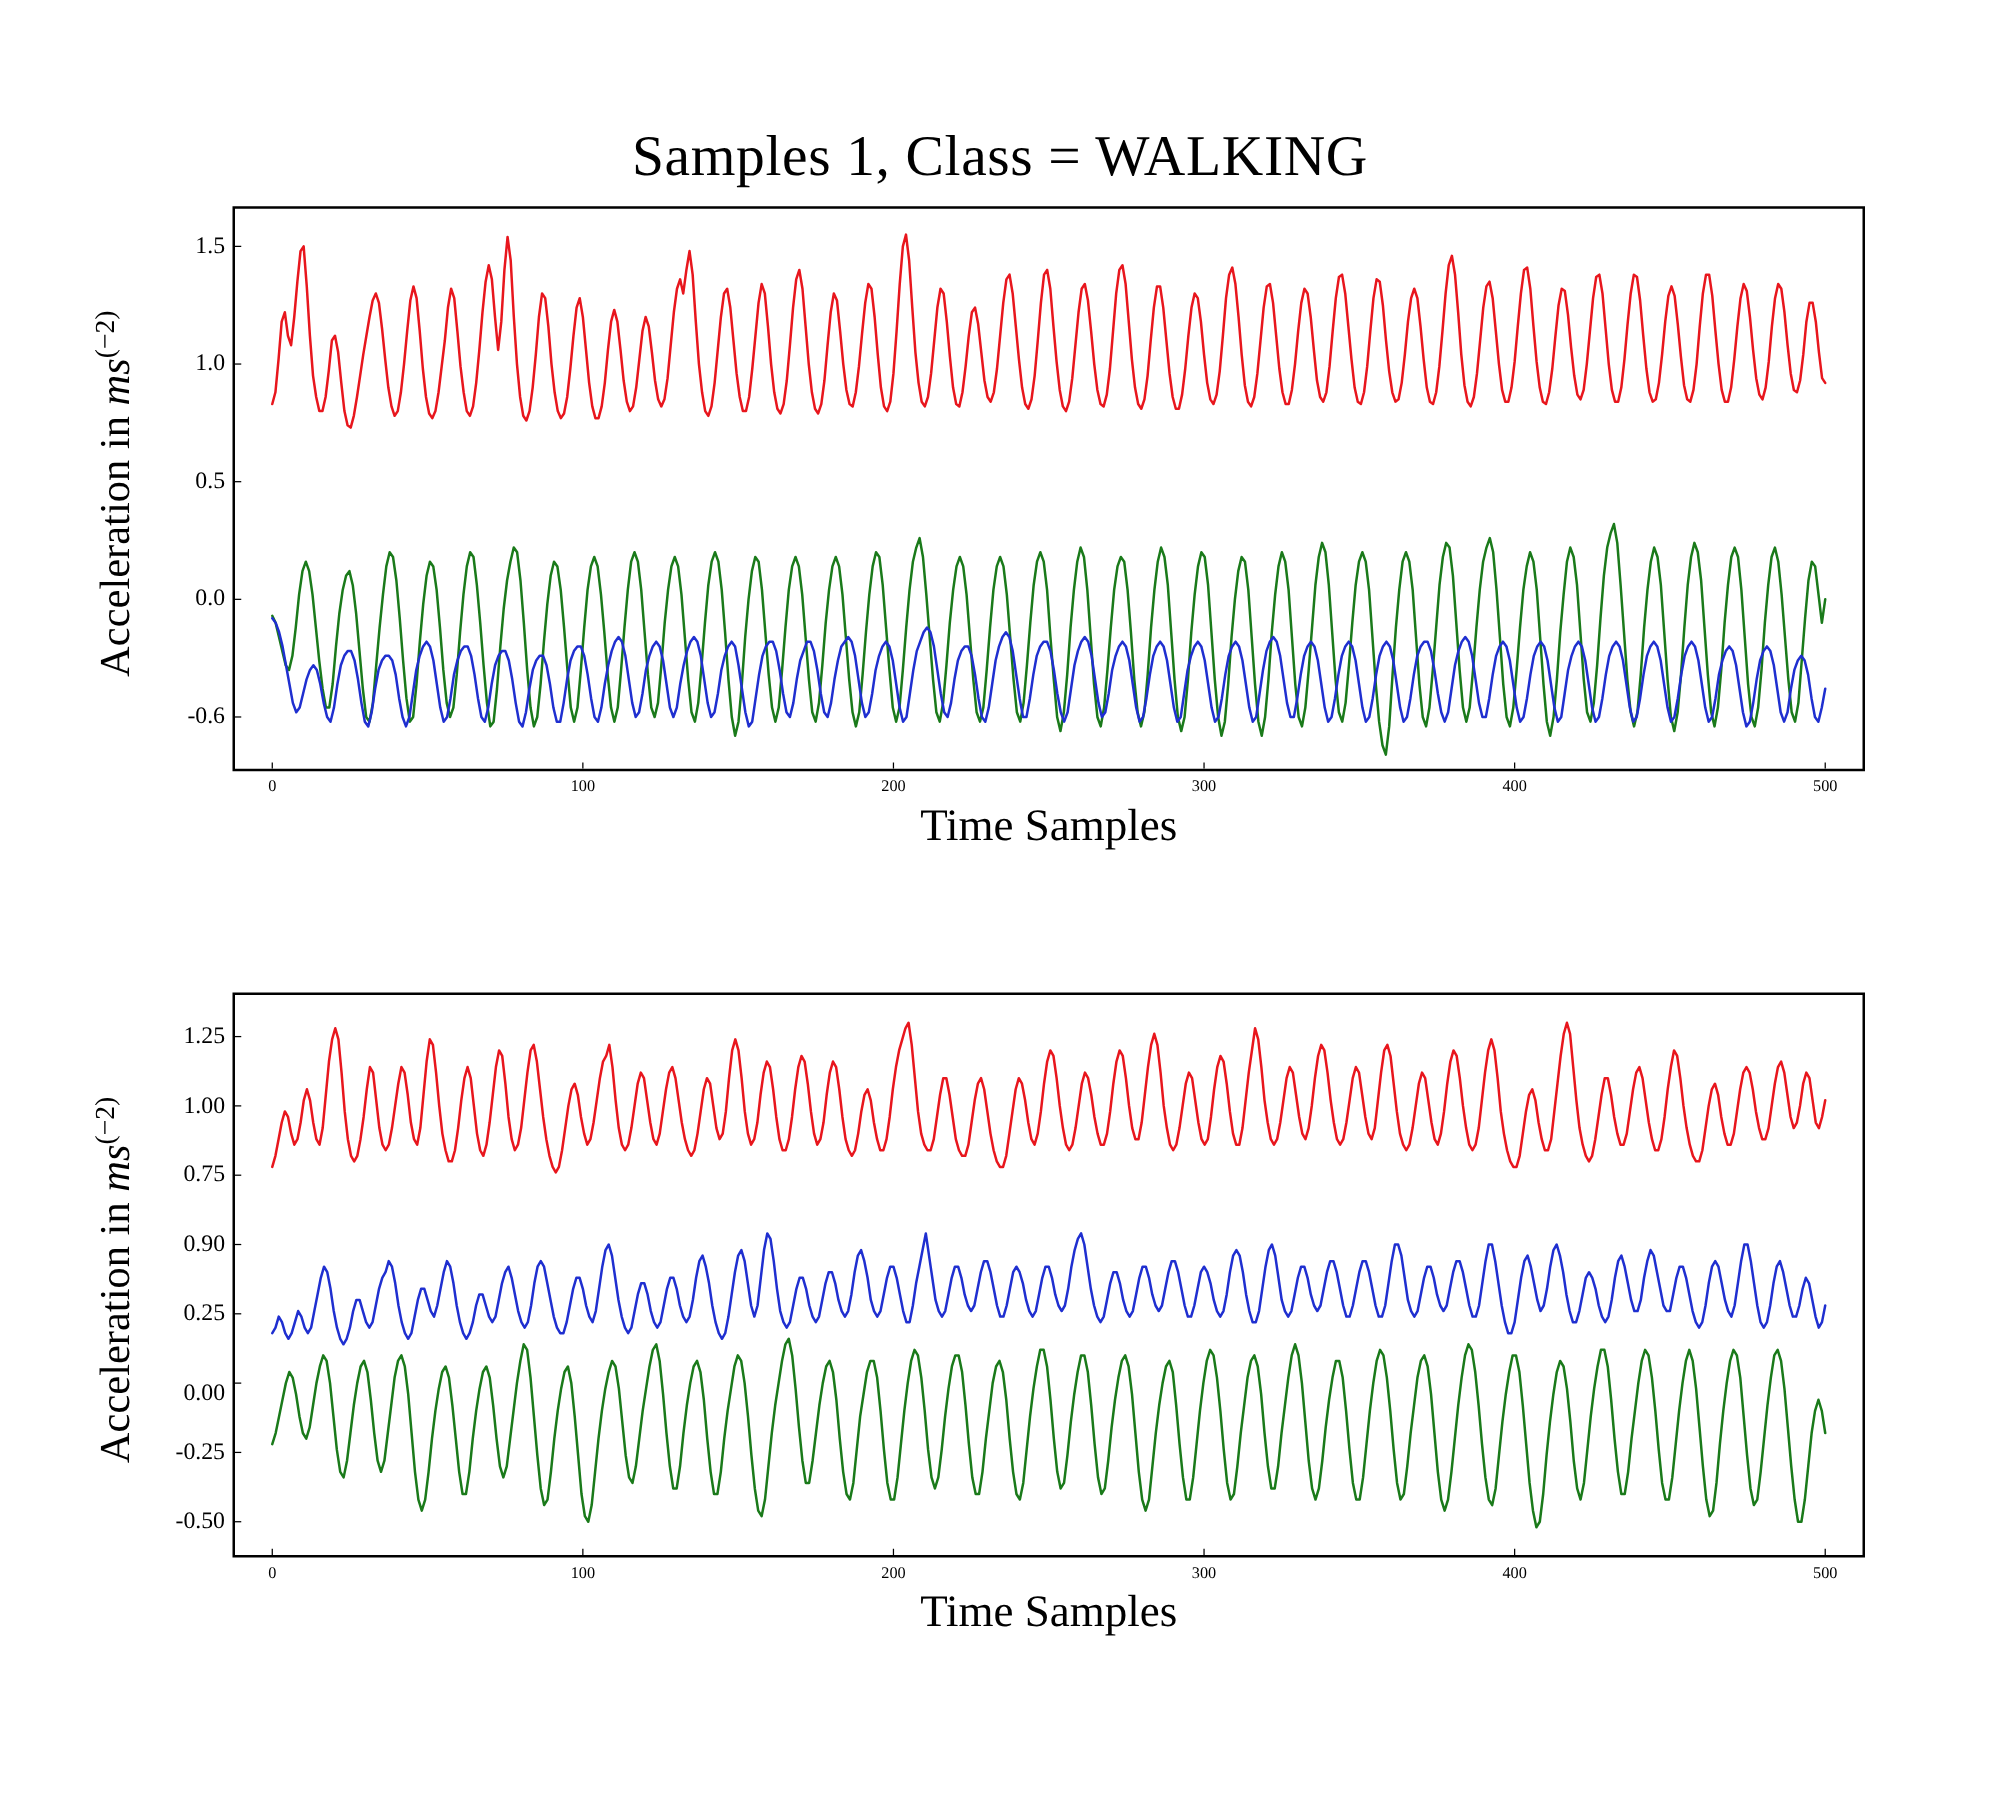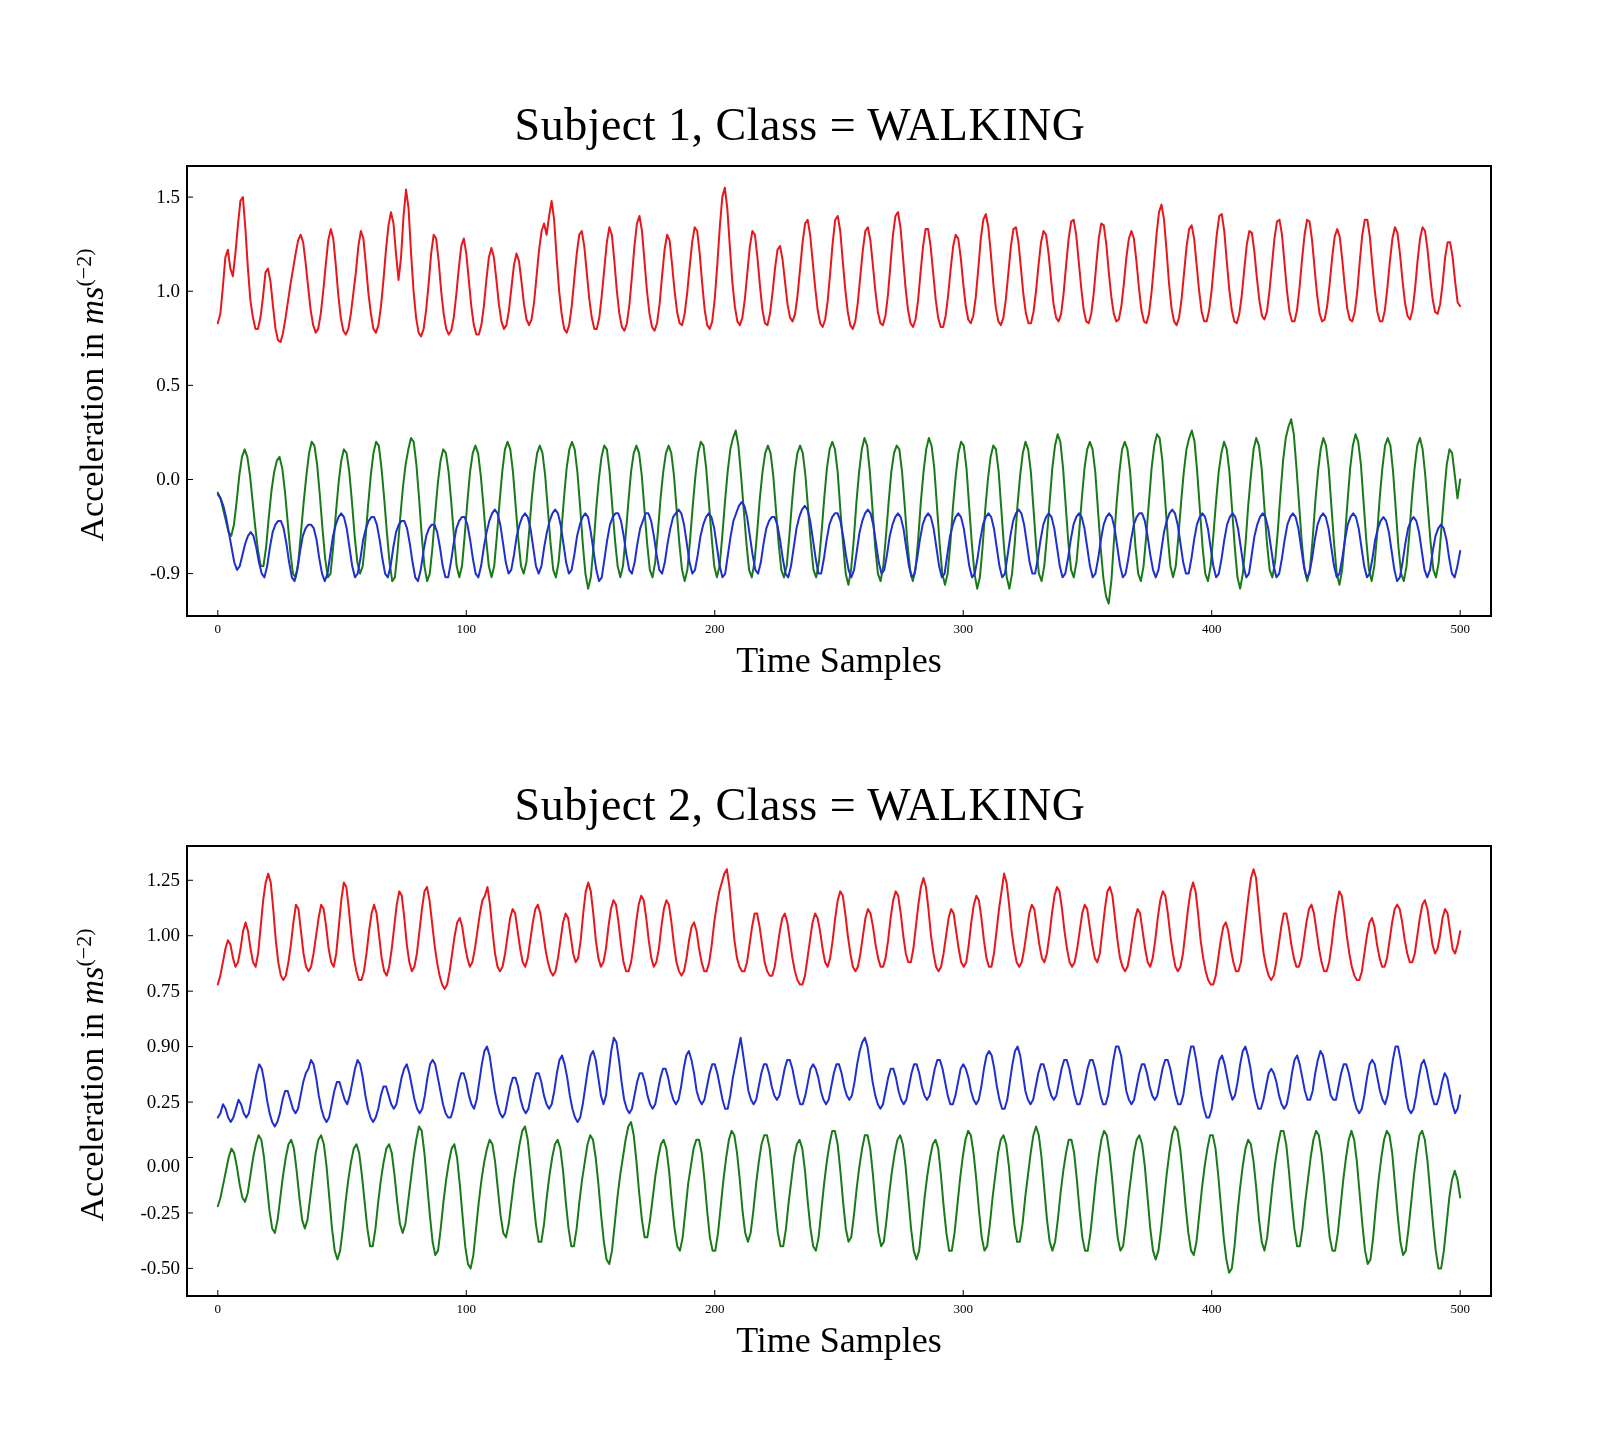--- a/index.html
+++ b/index.html
@@ -99,21 +99,21 @@
     text-align: center;
     font-size: 36px;
   }
 </style>
 </head>
 <body>
 
 <div class="page">
 
   <div class="panel" id="panel-0">
-    <div class="panel-title">Subject 1, Class = WALKING</div>
+    <div class="panel-title">Samples 1, Class = WALKING</div>
     <div class="plot-wrap">
       <div class="ylabel">
         <span>Acceleration in </span><span class="mathit">ms</span><sup>(−2)</sup>
       </div>
       <div class="axes" id="axes-0">
           <svg viewBox="0 0 1302 448" preserveAspectRatio="none">
             <line x1="29.81679389312977" x2="29.81679389312977" y1="448" y2="443" stroke="#000" stroke-width="1"></line>
             <line x1="278.29007633587787" x2="278.29007633587787" y1="448" y2="443" stroke="#000" stroke-width="1"></line>
             <line x1="526.763358778626" x2="526.763358778626" y1="448" y2="443" stroke="#000" stroke-width="1"></line>
             <line x1="775.236641221374" x2="775.236641221374" y1="448" y2="443" stroke="#000" stroke-width="1"></line>
@@ -121,38 +121,37 @@
             <line x1="1272.18320610687" x2="1272.18320610687" y1="448" y2="443" stroke="#000" stroke-width="1"></line>
             <line x1="0" x2="5" y1="406.5882352941177" y2="406.5882352941177" stroke="#000" stroke-width="1"></line>
             <line x1="0" x2="5" y1="312.47058823529414" y2="312.47058823529414" stroke="#000" stroke-width="1"></line>
             <line x1="0" x2="5" y1="218.35294117647055" y2="218.35294117647055" stroke="#000" stroke-width="1"></line>
             <line x1="0" x2="5" y1="124.23529411764707" y2="124.23529411764707" stroke="#000" stroke-width="1"></line>
             <line x1="0" x2="5" y1="30.117647058823593" y2="30.117647058823593" stroke="#000" stroke-width="1"></line>
             <path d="M29.82 156.24 L32.33 146.82 L34.84 120.47 L37.35 90.35 L39.86 82.82 L42.37 101.65 L44.88 109.18 L47.39 86.59 L49.90 58.35 L52.41 33.88 L54.92 30.12 L57.42 62.12 L59.93 101.65 L62.44 133.65 L64.95 150.59 L67.46 161.88 L69.97 161.88 L72.48 150.59 L74.99 129.88 L77.50 105.41 L80.01 101.65 L82.52 114.82 L85.03 139.29 L87.54 161.88 L90.05 173.18 L92.56 175.06 L95.07 165.65 L97.58 150.59 L100.09 133.65 L102.60 116.71 L105.11 101.65 L107.62 86.59 L110.13 73.41 L112.64 67.76 L115.15 75.29 L117.66 96.00 L120.17 120.47 L122.68 143.06 L125.19 158.12 L127.70 165.65 L130.21 161.88 L132.72 146.82 L135.23 124.24 L137.74 97.88 L140.25 73.41 L142.76 62.12 L145.27 71.53 L147.78 97.88 L150.29 128.00 L152.80 150.59 L155.31 163.76 L157.82 167.53 L160.33 161.88 L162.84 146.82 L165.35 126.12 L167.86 105.41 L170.37 79.06 L172.88 64.00 L175.39 71.53 L177.90 97.88 L180.41 126.12 L182.92 146.82 L185.43 161.88 L187.94 165.65 L190.45 158.12 L192.96 139.29 L195.47 112.94 L197.98 82.82 L200.49 58.35 L203.00 45.18 L205.50 56.47 L208.01 86.59 L210.52 112.94 L213.03 90.35 L215.54 48.94 L218.05 22.59 L220.56 41.41 L223.07 86.59 L225.58 124.24 L228.09 150.59 L230.60 165.65 L233.11 169.41 L235.62 161.88 L238.13 143.06 L240.64 116.71 L243.15 86.59 L245.66 67.76 L248.17 71.53 L250.68 94.12 L253.19 124.24 L255.70 146.82 L258.21 161.88 L260.72 167.53 L263.23 163.76 L265.74 150.59 L268.25 128.00 L270.76 101.65 L273.27 79.06 L275.78 71.53 L278.29 86.59 L280.80 112.94 L283.31 139.29 L285.82 158.12 L288.33 167.53 L290.84 167.53 L293.35 158.12 L295.86 139.29 L298.37 112.94 L300.88 90.35 L303.39 80.94 L305.90 90.35 L308.41 112.94 L310.92 137.41 L313.43 154.35 L315.94 161.88 L318.45 158.12 L320.96 143.06 L323.47 120.47 L325.98 97.88 L328.49 86.59 L331.00 94.12 L333.51 114.82 L336.02 137.41 L338.53 152.47 L341.04 158.12 L343.55 152.47 L346.06 135.53 L348.57 109.18 L351.08 82.82 L353.59 64.00 L356.09 56.47 L358.60 67.76 L361.11 48.94 L363.62 33.88 L366.13 52.71 L368.64 90.35 L371.15 124.24 L373.66 146.82 L376.17 161.88 L378.68 165.65 L381.19 158.12 L383.70 139.29 L386.21 112.94 L388.72 86.59 L391.23 67.76 L393.74 64.00 L396.25 79.06 L398.76 105.41 L401.27 131.76 L403.78 150.59 L406.29 161.88 L408.80 161.88 L411.31 150.59 L413.82 128.00 L416.33 101.65 L418.84 75.29 L421.35 60.24 L423.86 67.76 L426.37 94.12 L428.88 124.24 L431.39 146.82 L433.90 160.00 L436.41 163.76 L438.92 156.24 L441.43 137.41 L443.94 109.18 L446.45 79.06 L448.96 56.47 L451.47 48.94 L453.98 64.00 L456.49 94.12 L459.00 124.24 L461.51 146.82 L464.02 160.00 L466.53 163.76 L469.04 156.24 L471.55 137.41 L474.06 109.18 L476.57 82.82 L479.08 67.76 L481.59 73.41 L484.10 97.88 L486.61 124.24 L489.12 144.94 L491.63 156.24 L494.14 158.12 L496.65 146.82 L499.16 126.12 L501.67 99.76 L504.17 75.29 L506.68 60.24 L509.19 64.00 L511.70 86.59 L514.21 116.71 L516.72 143.06 L519.23 158.12 L521.74 161.88 L524.25 154.35 L526.76 131.76 L529.27 97.88 L531.78 60.24 L534.29 30.12 L536.80 20.71 L539.31 41.41 L541.82 79.06 L544.33 114.82 L546.84 139.29 L549.35 154.35 L551.86 158.12 L554.37 150.59 L556.88 131.76 L559.39 105.41 L561.90 79.06 L564.41 64.00 L566.92 67.76 L569.43 90.35 L571.94 118.59 L574.45 143.06 L576.96 156.24 L579.47 158.12 L581.98 146.82 L584.49 126.12 L587.00 101.65 L589.51 82.82 L592.02 79.06 L594.53 92.24 L597.04 114.82 L599.55 137.41 L602.06 150.59 L604.57 154.35 L607.08 146.82 L609.59 128.00 L612.10 101.65 L614.61 75.29 L617.12 56.47 L619.63 52.71 L622.14 67.76 L624.65 94.12 L627.16 120.47 L629.67 143.06 L632.18 156.24 L634.69 160.00 L637.20 152.47 L639.71 133.65 L642.22 105.41 L644.73 75.29 L647.24 52.71 L649.75 48.94 L652.25 64.00 L654.76 94.12 L657.27 122.35 L659.78 144.94 L662.29 158.12 L664.80 161.88 L667.31 154.35 L669.82 135.53 L672.33 109.18 L674.84 82.82 L677.35 64.00 L679.86 60.24 L682.37 73.41 L684.88 97.88 L687.39 124.24 L689.90 144.94 L692.41 156.24 L694.92 158.12 L697.43 148.71 L699.94 128.00 L702.45 97.88 L704.96 67.76 L707.47 48.94 L709.98 45.18 L712.49 60.24 L715.00 90.35 L717.51 120.47 L720.02 143.06 L722.53 156.24 L725.04 160.00 L727.55 152.47 L730.06 133.65 L732.57 105.41 L735.08 79.06 L737.59 62.12 L740.10 62.12 L742.61 79.06 L745.12 105.41 L747.63 131.76 L750.14 150.59 L752.65 160.00 L755.16 160.00 L757.67 148.71 L760.18 128.00 L762.69 101.65 L765.20 79.06 L767.71 67.76 L770.22 71.53 L772.73 90.35 L775.24 116.71 L777.75 139.29 L780.26 152.47 L782.77 156.24 L785.28 148.71 L787.79 129.88 L790.30 101.65 L792.81 71.53 L795.32 52.71 L797.83 47.06 L800.33 60.24 L802.84 86.59 L805.35 116.71 L807.86 141.18 L810.37 154.35 L812.88 158.12 L815.39 150.59 L817.90 131.76 L820.41 105.41 L822.92 79.06 L825.43 62.12 L827.94 60.24 L830.45 75.29 L832.96 101.65 L835.47 128.00 L837.98 146.82 L840.49 156.24 L843.00 156.24 L845.51 144.94 L848.02 124.24 L850.53 97.88 L853.04 75.29 L855.55 64.00 L858.06 67.76 L860.57 86.59 L863.08 112.94 L865.59 137.41 L868.10 150.59 L870.61 154.35 L873.12 146.82 L875.63 126.12 L878.14 97.88 L880.65 71.53 L883.16 54.59 L885.67 52.71 L888.18 67.76 L890.69 94.12 L893.20 120.47 L895.71 143.06 L898.22 154.35 L900.73 156.24 L903.24 146.82 L905.75 126.12 L908.26 97.88 L910.77 71.53 L913.28 56.47 L915.79 58.35 L918.30 77.18 L920.81 105.41 L923.32 129.88 L925.83 146.82 L928.34 154.35 L930.85 152.47 L933.36 139.29 L935.87 116.71 L938.38 90.35 L940.89 71.53 L943.40 64.00 L945.91 71.53 L948.41 94.12 L950.92 120.47 L953.43 143.06 L955.94 154.35 L958.45 156.24 L960.96 146.82 L963.47 126.12 L965.98 97.88 L968.49 67.76 L971.00 45.18 L973.51 37.65 L976.02 52.71 L978.53 82.82 L981.04 116.71 L983.55 141.18 L986.06 154.35 L988.57 158.12 L991.08 150.59 L993.59 131.76 L996.10 105.41 L998.61 79.06 L1001.12 62.12 L1003.63 58.35 L1006.14 71.53 L1008.65 97.88 L1011.16 124.24 L1013.67 144.94 L1016.18 154.35 L1018.69 154.35 L1021.20 143.06 L1023.71 122.35 L1026.22 94.12 L1028.73 67.76 L1031.24 48.94 L1033.75 47.06 L1036.26 64.00 L1038.77 94.12 L1041.28 122.35 L1043.79 143.06 L1046.30 154.35 L1048.81 156.24 L1051.32 146.82 L1053.83 128.00 L1056.34 101.65 L1058.85 77.18 L1061.36 64.00 L1063.87 65.88 L1066.38 84.71 L1068.89 111.06 L1071.40 133.65 L1073.91 148.71 L1076.42 152.47 L1078.93 144.94 L1081.44 124.24 L1083.95 97.88 L1086.46 71.53 L1088.97 54.59 L1091.48 52.71 L1093.99 67.76 L1096.50 96.00 L1099.00 124.24 L1101.51 144.94 L1104.02 154.35 L1106.53 154.35 L1109.04 143.06 L1111.55 120.47 L1114.06 92.24 L1116.57 67.76 L1119.08 52.71 L1121.59 54.59 L1124.10 73.41 L1126.61 101.65 L1129.12 128.00 L1131.63 146.82 L1134.14 154.35 L1136.65 152.47 L1139.16 139.29 L1141.67 116.71 L1144.18 90.35 L1146.69 69.65 L1149.20 62.12 L1151.71 69.65 L1154.22 92.24 L1156.73 118.59 L1159.24 141.18 L1161.75 152.47 L1164.26 154.35 L1166.77 144.94 L1169.28 124.24 L1171.79 94.12 L1174.30 67.76 L1176.81 52.71 L1179.32 52.71 L1181.83 69.65 L1184.34 97.88 L1186.85 124.24 L1189.36 144.94 L1191.87 154.35 L1194.38 154.35 L1196.89 143.06 L1199.40 120.47 L1201.91 94.12 L1204.42 71.53 L1206.93 60.24 L1209.44 65.88 L1211.95 86.59 L1214.46 112.94 L1216.97 135.53 L1219.48 148.71 L1221.99 152.47 L1224.50 143.06 L1227.01 122.35 L1229.52 94.12 L1232.03 71.53 L1234.54 60.24 L1237.05 64.00 L1239.56 82.82 L1242.07 109.18 L1244.58 131.76 L1247.08 144.94 L1249.59 146.82 L1252.10 137.41 L1254.61 116.71 L1257.12 90.35 L1259.63 75.29 L1262.14 75.29 L1264.65 90.35 L1267.16 114.82 L1269.67 135.53 L1272.18 139.29" fill="none" stroke="#e8161d" stroke-width="2" stroke-linejoin="round" stroke-linecap="round"></path>
             <path d="M29.82 325.65 L32.50 331.29 L35.18 342.59 L37.87 353.88 L40.55 365.18 L43.23 368.94 L45.92 357.65 L48.60 335.06 L51.28 308.71 L53.97 289.88 L56.65 282.35 L59.33 289.88 L62.02 308.71 L64.70 335.06 L67.38 361.41 L70.07 384.00 L72.75 399.06 L75.43 399.06 L78.12 380.24 L80.80 350.12 L83.48 323.76 L86.17 304.94 L88.85 293.65 L91.53 289.88 L94.22 301.18 L96.90 323.76 L99.58 353.88 L102.27 384.00 L104.95 406.59 L107.63 410.35 L110.32 395.29 L113.00 365.18 L115.68 335.06 L118.37 308.71 L121.05 286.12 L123.73 274.82 L126.42 278.59 L129.10 297.41 L131.78 327.53 L134.47 361.41 L137.15 391.53 L139.83 410.35 L142.52 406.59 L145.20 380.24 L147.88 346.35 L150.57 316.24 L153.25 293.65 L155.93 282.35 L158.62 286.12 L161.30 304.94 L163.98 335.06 L166.66 368.94 L169.35 395.29 L172.03 406.59 L174.71 399.06 L177.40 372.71 L180.08 338.82 L182.76 308.71 L185.45 286.12 L188.13 274.82 L190.81 278.59 L193.50 301.18 L196.18 331.29 L198.86 365.18 L201.55 395.29 L204.23 414.12 L206.91 410.35 L209.60 384.00 L212.28 350.12 L214.96 320.00 L217.65 297.41 L220.33 282.35 L223.01 271.06 L225.70 274.82 L228.38 297.41 L231.06 331.29 L233.75 368.94 L236.43 399.06 L239.11 414.12 L241.80 406.59 L244.48 380.24 L247.16 346.35 L249.85 316.24 L252.53 293.65 L255.21 282.35 L257.90 286.12 L260.58 304.94 L263.26 335.06 L265.95 368.94 L268.63 399.06 L271.31 410.35 L274.00 399.06 L276.68 368.94 L279.36 335.06 L282.05 304.94 L284.73 286.12 L287.41 278.59 L290.10 286.12 L292.78 308.71 L295.46 338.82 L298.15 372.71 L300.83 399.06 L303.51 410.35 L306.20 399.06 L308.88 368.94 L311.56 335.06 L314.25 304.94 L316.93 282.35 L319.61 274.82 L322.30 282.35 L324.98 304.94 L327.66 338.82 L330.35 372.71 L333.03 399.06 L335.71 406.59 L338.40 395.29 L341.08 365.18 L343.76 331.29 L346.45 304.94 L349.13 286.12 L351.81 278.59 L354.50 286.12 L357.18 308.71 L359.86 342.59 L362.55 376.47 L365.23 402.82 L367.91 410.35 L370.60 395.29 L373.28 365.18 L375.96 331.29 L378.65 301.18 L381.33 282.35 L384.01 274.82 L386.70 282.35 L389.38 304.94 L392.06 338.82 L394.75 376.47 L397.43 406.59 L400.11 421.65 L402.80 410.35 L405.48 380.24 L408.16 342.59 L410.84 312.47 L413.53 289.88 L416.21 278.59 L418.89 282.35 L421.58 304.94 L424.26 338.82 L426.94 372.71 L429.63 399.06 L432.31 410.35 L434.99 399.06 L437.68 368.94 L440.36 335.06 L443.04 304.94 L445.73 286.12 L448.41 278.59 L451.09 286.12 L453.78 308.71 L456.46 342.59 L459.14 376.47 L461.83 402.82 L464.51 410.35 L467.19 395.29 L469.88 365.18 L472.56 331.29 L475.24 304.94 L477.93 286.12 L480.61 278.59 L483.29 286.12 L485.98 308.71 L488.66 342.59 L491.34 376.47 L494.03 402.82 L496.71 414.12 L499.39 402.82 L502.08 372.71 L504.76 338.82 L507.44 308.71 L510.13 286.12 L512.81 274.82 L515.49 278.59 L518.18 301.18 L520.86 335.06 L523.54 368.94 L526.23 399.06 L528.91 410.35 L531.59 399.06 L534.28 368.94 L536.96 335.06 L539.64 304.94 L542.33 282.35 L545.01 271.06 L547.69 263.53 L550.38 278.59 L553.06 308.71 L555.74 342.59 L558.43 376.47 L561.11 402.82 L563.79 410.35 L566.48 395.29 L569.16 365.18 L571.84 331.29 L574.53 304.94 L577.21 286.12 L579.89 278.59 L582.58 286.12 L585.26 308.71 L587.94 342.59 L590.63 376.47 L593.31 402.82 L595.99 410.35 L598.68 399.06 L601.36 368.94 L604.04 335.06 L606.73 304.94 L609.41 286.12 L612.09 278.59 L614.78 286.12 L617.46 308.71 L620.14 342.59 L622.83 376.47 L625.51 402.82 L628.19 410.35 L630.88 395.29 L633.56 365.18 L636.24 331.29 L638.93 301.18 L641.61 282.35 L644.29 274.82 L646.98 282.35 L649.66 304.94 L652.34 342.59 L655.02 376.47 L657.71 406.59 L660.39 417.88 L663.07 402.82 L665.76 372.71 L668.44 335.06 L671.12 304.94 L673.81 282.35 L676.49 271.06 L679.17 278.59 L681.86 304.94 L684.54 342.59 L687.22 380.24 L689.91 406.59 L692.59 414.12 L695.27 399.06 L697.96 368.94 L700.64 335.06 L703.32 304.94 L706.01 286.12 L708.69 278.59 L711.37 282.35 L714.06 304.94 L716.74 338.82 L719.42 376.47 L722.11 402.82 L724.79 414.12 L727.47 402.82 L730.16 372.71 L732.84 335.06 L735.52 304.94 L738.21 282.35 L740.89 271.06 L743.57 278.59 L746.26 301.18 L748.94 338.82 L751.62 376.47 L754.31 406.59 L756.99 417.88 L759.67 406.59 L762.36 376.47 L765.04 338.82 L767.72 308.71 L770.41 286.12 L773.09 274.82 L775.77 278.59 L778.46 301.18 L781.14 338.82 L783.82 376.47 L786.51 406.59 L789.19 421.65 L791.87 410.35 L794.56 380.24 L797.24 342.59 L799.92 312.47 L802.61 289.88 L805.29 278.59 L807.97 282.35 L810.66 304.94 L813.34 342.59 L816.02 380.24 L818.71 410.35 L821.39 421.65 L824.07 406.59 L826.76 376.47 L829.44 338.82 L832.12 308.71 L834.81 286.12 L837.49 274.82 L840.17 282.35 L842.86 304.94 L845.54 342.59 L848.22 380.24 L850.91 406.59 L853.59 414.12 L856.27 399.06 L858.96 368.94 L861.64 335.06 L864.32 301.18 L867.01 278.59 L869.69 267.29 L872.37 274.82 L875.06 301.18 L877.74 338.82 L880.42 376.47 L883.11 402.82 L885.79 410.35 L888.47 395.29 L891.16 365.18 L893.84 331.29 L896.52 301.18 L899.20 282.35 L901.89 274.82 L904.57 282.35 L907.25 304.94 L909.94 342.59 L912.62 380.24 L915.30 410.35 L917.99 429.18 L920.67 436.71 L923.35 414.12 L926.04 372.71 L928.72 335.06 L931.40 304.94 L934.09 282.35 L936.77 274.82 L939.45 282.35 L942.14 304.94 L944.82 342.59 L947.50 380.24 L950.19 406.59 L952.87 414.12 L955.55 399.06 L958.24 368.94 L960.92 335.06 L963.60 301.18 L966.29 278.59 L968.97 267.29 L971.65 271.06 L974.34 293.65 L977.02 331.29 L979.70 368.94 L982.39 399.06 L985.07 410.35 L987.75 399.06 L990.44 368.94 L993.12 335.06 L995.80 304.94 L998.49 282.35 L1001.17 271.06 L1003.85 263.53 L1006.54 274.82 L1009.22 304.94 L1011.90 342.59 L1014.59 380.24 L1017.27 406.59 L1019.95 414.12 L1022.64 399.06 L1025.32 368.94 L1028.00 335.06 L1030.69 304.94 L1033.37 286.12 L1036.05 274.82 L1038.74 282.35 L1041.42 304.94 L1044.10 342.59 L1046.79 380.24 L1049.47 410.35 L1052.15 421.65 L1054.84 406.59 L1057.52 376.47 L1060.20 338.82 L1062.89 308.71 L1065.57 282.35 L1068.25 271.06 L1070.94 278.59 L1073.62 301.18 L1076.30 338.82 L1078.99 376.47 L1081.67 402.82 L1084.35 410.35 L1087.04 395.29 L1089.72 365.18 L1092.40 327.53 L1095.09 293.65 L1097.77 271.06 L1100.45 259.76 L1103.14 252.24 L1105.82 267.29 L1108.50 301.18 L1111.19 338.82 L1113.87 376.47 L1116.55 402.82 L1119.24 414.12 L1121.92 402.82 L1124.60 372.71 L1127.29 335.06 L1129.97 304.94 L1132.65 282.35 L1135.34 271.06 L1138.02 278.59 L1140.70 301.18 L1143.38 338.82 L1146.07 376.47 L1148.75 406.59 L1151.43 417.88 L1154.12 402.82 L1156.80 372.71 L1159.48 335.06 L1162.17 301.18 L1164.85 278.59 L1167.53 267.29 L1170.22 274.82 L1172.90 297.41 L1175.58 335.06 L1178.27 372.71 L1180.95 402.82 L1183.63 414.12 L1186.32 399.06 L1189.00 368.94 L1191.68 331.29 L1194.37 301.18 L1197.05 278.59 L1199.73 271.06 L1202.42 278.59 L1205.10 304.94 L1207.78 342.59 L1210.47 380.24 L1213.15 406.59 L1215.83 414.12 L1218.52 399.06 L1221.20 368.94 L1223.88 331.29 L1226.57 301.18 L1229.25 278.59 L1231.93 271.06 L1234.62 282.35 L1237.30 308.71 L1239.98 342.59 L1242.67 376.47 L1245.35 402.82 L1248.03 410.35 L1250.72 395.29 L1253.40 361.41 L1256.08 327.53 L1258.77 297.41 L1261.45 282.35 L1264.13 286.12 L1266.82 308.71 L1269.50 331.29 L1272.18 312.47" fill="none" stroke="#1a7a1a" stroke-width="2" stroke-linejoin="round" stroke-linecap="round"></path>
             <path d="M29.82 327.53 L32.56 331.29 L35.30 338.82 L38.04 350.12 L40.79 365.18 L43.53 380.24 L46.27 395.29 L49.01 402.82 L51.76 399.06 L54.50 387.76 L57.24 376.47 L59.98 368.94 L62.73 365.18 L65.47 368.94 L68.21 380.24 L70.95 395.29 L73.70 406.59 L76.44 410.35 L79.18 399.06 L81.92 380.24 L84.67 365.18 L87.41 357.65 L90.15 353.88 L92.90 353.88 L95.64 361.41 L98.38 376.47 L101.12 395.29 L103.87 410.35 L106.61 414.12 L109.35 402.82 L112.09 384.00 L114.84 368.94 L117.58 361.41 L120.32 357.65 L123.06 357.65 L125.81 361.41 L128.55 372.71 L131.29 391.53 L134.03 406.59 L136.78 414.12 L139.52 406.59 L142.26 387.76 L145.00 368.94 L147.75 357.65 L150.49 350.12 L153.23 346.35 L155.97 350.12 L158.72 361.41 L161.46 380.24 L164.20 399.06 L166.94 410.35 L169.69 406.59 L172.43 391.53 L175.17 372.71 L177.91 361.41 L180.66 353.88 L183.40 350.12 L186.14 350.12 L188.88 357.65 L191.63 372.71 L194.37 391.53 L197.11 406.59 L199.85 410.35 L202.60 399.06 L205.34 380.24 L208.08 365.18 L210.82 357.65 L213.57 353.88 L216.31 353.88 L219.05 361.41 L221.79 376.47 L224.54 395.29 L227.28 410.35 L230.02 414.12 L232.76 402.82 L235.51 384.00 L238.25 368.94 L240.99 361.41 L243.73 357.65 L246.48 357.65 L249.22 365.18 L251.96 380.24 L254.70 399.06 L257.45 410.35 L260.19 410.35 L262.93 395.29 L265.67 376.47 L268.42 361.41 L271.16 353.88 L273.90 350.12 L276.64 350.12 L279.39 357.65 L282.13 372.71 L284.87 391.53 L287.61 406.59 L290.36 410.35 L293.10 399.06 L295.84 380.24 L298.58 365.18 L301.33 353.88 L304.07 346.35 L306.81 342.59 L309.55 346.35 L312.30 357.65 L315.04 376.47 L317.78 395.29 L320.53 406.59 L323.27 402.82 L326.01 387.76 L328.75 368.94 L331.50 357.65 L334.24 350.12 L336.98 346.35 L339.72 350.12 L342.47 361.41 L345.21 380.24 L347.95 399.06 L350.69 406.59 L353.44 399.06 L356.18 380.24 L358.92 365.18 L361.66 353.88 L364.41 346.35 L367.15 342.59 L369.89 346.35 L372.63 357.65 L375.38 376.47 L378.12 395.29 L380.86 406.59 L383.60 402.82 L386.35 387.76 L389.09 368.94 L391.83 357.65 L394.57 350.12 L397.32 346.35 L400.06 350.12 L402.80 365.18 L405.54 384.00 L408.29 402.82 L411.03 414.12 L413.77 410.35 L416.51 391.53 L419.26 372.71 L422.00 357.65 L424.74 350.12 L427.48 346.35 L430.23 346.35 L432.97 353.88 L435.71 368.94 L438.45 387.76 L441.20 402.82 L443.94 406.59 L446.68 395.29 L449.42 376.47 L452.17 361.41 L454.91 353.88 L457.65 346.35 L460.39 346.35 L463.14 353.88 L465.88 368.94 L468.62 387.76 L471.36 402.82 L474.11 406.59 L476.85 395.29 L479.59 376.47 L482.33 361.41 L485.08 350.12 L487.82 346.35 L490.56 342.59 L493.30 346.35 L496.05 357.65 L498.79 376.47 L501.53 395.29 L504.27 406.59 L507.02 402.82 L509.76 387.76 L512.50 368.94 L515.24 357.65 L517.99 350.12 L520.73 346.35 L523.47 350.12 L526.21 361.41 L528.96 380.24 L531.70 399.06 L534.44 410.35 L537.18 406.59 L539.93 387.76 L542.67 368.94 L545.41 353.88 L548.16 346.35 L550.90 338.82 L553.64 335.06 L556.38 338.82 L559.13 350.12 L561.87 368.94 L564.61 387.76 L567.35 402.82 L570.10 406.59 L572.84 395.29 L575.58 376.47 L578.32 361.41 L581.07 353.88 L583.81 350.12 L586.55 350.12 L589.29 357.65 L592.04 372.71 L594.78 391.53 L597.52 406.59 L600.26 410.35 L603.01 399.06 L605.75 380.24 L608.49 361.41 L611.23 350.12 L613.98 342.59 L616.72 338.82 L619.46 342.59 L622.20 353.88 L624.95 372.71 L627.69 391.53 L630.43 406.59 L633.17 406.59 L635.92 391.53 L638.66 372.71 L641.40 357.65 L644.14 350.12 L646.89 346.35 L649.63 346.35 L652.37 353.88 L655.11 368.94 L657.86 387.76 L660.60 402.82 L663.34 410.35 L666.08 402.82 L668.83 384.00 L671.57 365.18 L674.31 353.88 L677.05 346.35 L679.80 342.59 L682.54 346.35 L685.28 357.65 L688.02 376.47 L690.77 395.29 L693.51 406.59 L696.25 402.82 L698.99 387.76 L701.74 368.94 L704.48 357.65 L707.22 350.12 L709.96 346.35 L712.71 350.12 L715.45 361.41 L718.19 380.24 L720.93 399.06 L723.68 410.35 L726.42 406.59 L729.16 391.53 L731.90 372.71 L734.65 357.65 L737.39 350.12 L740.13 346.35 L742.87 350.12 L745.62 361.41 L748.36 380.24 L751.10 399.06 L753.84 410.35 L756.59 406.59 L759.33 387.76 L762.07 368.94 L764.82 357.65 L767.56 350.12 L770.30 346.35 L773.04 350.12 L775.79 361.41 L778.53 380.24 L781.27 399.06 L784.01 410.35 L786.76 406.59 L789.50 391.53 L792.24 372.71 L794.98 357.65 L797.73 350.12 L800.47 346.35 L803.21 350.12 L805.95 361.41 L808.70 380.24 L811.44 399.06 L814.18 410.35 L816.92 406.59 L819.67 387.76 L822.41 368.94 L825.15 353.88 L827.89 346.35 L830.64 342.59 L833.38 346.35 L836.12 357.65 L838.86 376.47 L841.61 395.29 L844.35 406.59 L847.09 406.59 L849.83 391.53 L852.58 372.71 L855.32 357.65 L858.06 350.12 L860.80 346.35 L863.55 350.12 L866.29 361.41 L869.03 380.24 L871.77 399.06 L874.52 410.35 L877.26 406.59 L880.00 391.53 L882.74 372.71 L885.49 357.65 L888.23 350.12 L890.97 346.35 L893.71 350.12 L896.46 361.41 L899.20 380.24 L901.94 399.06 L904.68 410.35 L907.43 406.59 L910.17 391.53 L912.91 372.71 L915.65 357.65 L918.40 350.12 L921.14 346.35 L923.88 350.12 L926.62 361.41 L929.37 380.24 L932.11 399.06 L934.85 410.35 L937.59 406.59 L940.34 391.53 L943.08 372.71 L945.82 357.65 L948.56 350.12 L951.31 346.35 L954.05 346.35 L956.79 353.88 L959.53 368.94 L962.28 387.76 L965.02 402.82 L967.76 410.35 L970.50 402.82 L973.25 384.00 L975.99 365.18 L978.73 353.88 L981.47 346.35 L984.22 342.59 L986.96 346.35 L989.70 357.65 L992.45 376.47 L995.19 395.29 L997.93 406.59 L1000.67 406.59 L1003.42 391.53 L1006.16 372.71 L1008.90 357.65 L1011.64 350.12 L1014.39 346.35 L1017.13 350.12 L1019.87 361.41 L1022.61 380.24 L1025.36 399.06 L1028.10 410.35 L1030.84 406.59 L1033.58 391.53 L1036.33 372.71 L1039.07 357.65 L1041.81 350.12 L1044.55 346.35 L1047.30 350.12 L1050.04 361.41 L1052.78 380.24 L1055.52 399.06 L1058.27 410.35 L1061.01 406.59 L1063.75 387.76 L1066.49 368.94 L1069.24 357.65 L1071.98 350.12 L1074.72 346.35 L1077.46 350.12 L1080.21 361.41 L1082.95 380.24 L1085.69 399.06 L1088.43 410.35 L1091.18 406.59 L1093.92 391.53 L1096.66 372.71 L1099.40 357.65 L1102.15 350.12 L1104.89 346.35 L1107.63 350.12 L1110.37 361.41 L1113.12 380.24 L1115.86 399.06 L1118.60 410.35 L1121.34 406.59 L1124.09 391.53 L1126.83 372.71 L1129.57 357.65 L1132.31 350.12 L1135.06 346.35 L1137.80 350.12 L1140.54 361.41 L1143.28 380.24 L1146.03 399.06 L1148.77 410.35 L1151.51 406.59 L1154.25 391.53 L1157.00 372.71 L1159.74 357.65 L1162.48 350.12 L1165.22 346.35 L1167.97 350.12 L1170.71 361.41 L1173.45 380.24 L1176.19 399.06 L1178.94 410.35 L1181.68 406.59 L1184.42 391.53 L1187.16 372.71 L1189.91 361.41 L1192.65 353.88 L1195.39 350.12 L1198.13 353.88 L1200.88 365.18 L1203.62 384.00 L1206.36 402.82 L1209.10 414.12 L1211.85 410.35 L1214.59 395.29 L1217.33 376.47 L1220.08 361.41 L1222.82 353.88 L1225.56 350.12 L1228.30 353.88 L1231.05 365.18 L1233.79 384.00 L1236.53 402.82 L1239.27 410.35 L1242.02 402.82 L1244.76 384.00 L1247.50 368.94 L1250.24 361.41 L1252.99 357.65 L1255.73 361.41 L1258.47 372.71 L1261.21 391.53 L1263.96 406.59 L1266.70 410.35 L1269.44 399.06 L1272.18 384.00" fill="none" stroke="#1f2fd0" stroke-width="2" stroke-linejoin="round" stroke-linecap="round"></path>
           </svg>
-          <div class="ytick" style="top: 406.588px;">-0.9</div>
+          <div class="ytick" style="top: 406.588px;">-0.6</div>
           <div class="ytick" style="top: 312.471px;">0.0</div>
           <div class="ytick" style="top: 218.353px;">0.5</div>
           <div class="ytick" style="top: 124.235px;">1.0</div>
           <div class="ytick" style="top: 30.1176px;">1.5</div>
           <div class="xtick" style="left: 29.8168px;">0</div>
           <div class="xtick" style="left: 278.29px;">100</div>
           <div class="xtick" style="left: 526.763px;">200</div>
           <div class="xtick" style="left: 775.237px;">300</div>
           <div class="xtick" style="left: 1023.71px;">400</div>
           <div class="xtick" style="left: 1272.18px;">500</div>
         </div>
       <div class="xlabel">Time Samples</div>
     </div>
   </div>
 
   <div class="panel" id="panel-1">
-    <div class="panel-title">Subject 2, Class = WALKING</div>
     <div class="plot-wrap">
       <div class="ylabel">
         <span>Acceleration in </span><span class="mathit">ms</span><sup>(−2)</sup>
       </div>
       <div class="axes" id="axes-1">
           <svg viewBox="0 0 1302 448" preserveAspectRatio="none">
             <line x1="29.81679389312977" x2="29.81679389312977" y1="448" y2="443" stroke="#000" stroke-width="1"></line>
             <line x1="278.29007633587787" x2="278.29007633587787" y1="448" y2="443" stroke="#000" stroke-width="1"></line>
             <line x1="526.763358778626" x2="526.763358778626" y1="448" y2="443" stroke="#000" stroke-width="1"></line>
             <line x1="775.236641221374" x2="775.236641221374" y1="448" y2="443" stroke="#000" stroke-width="1"></line>

